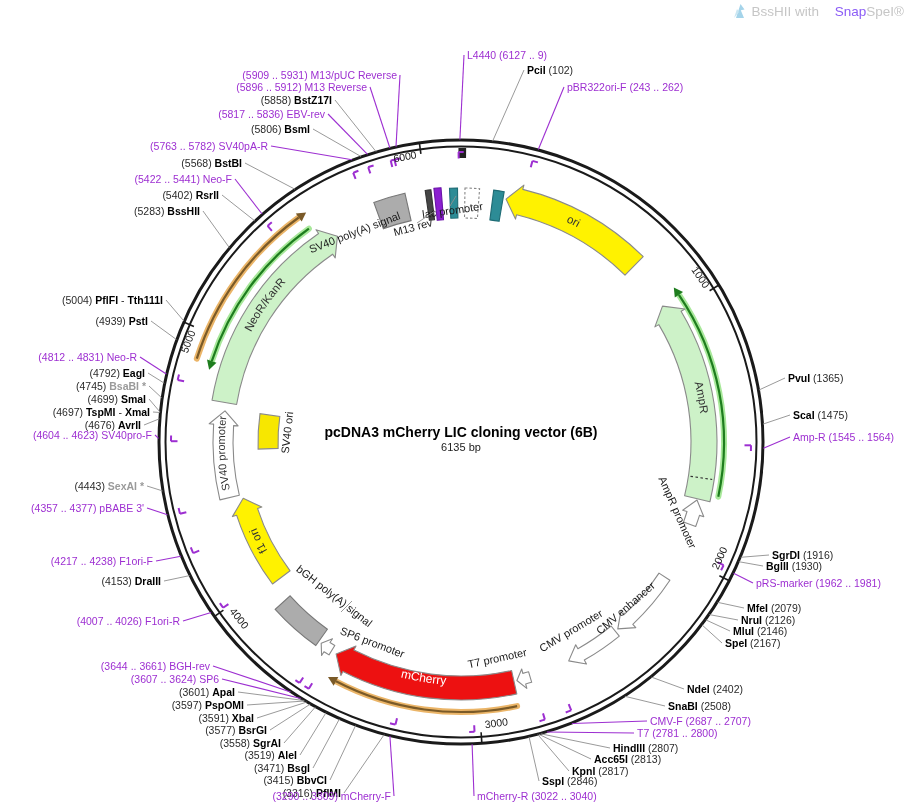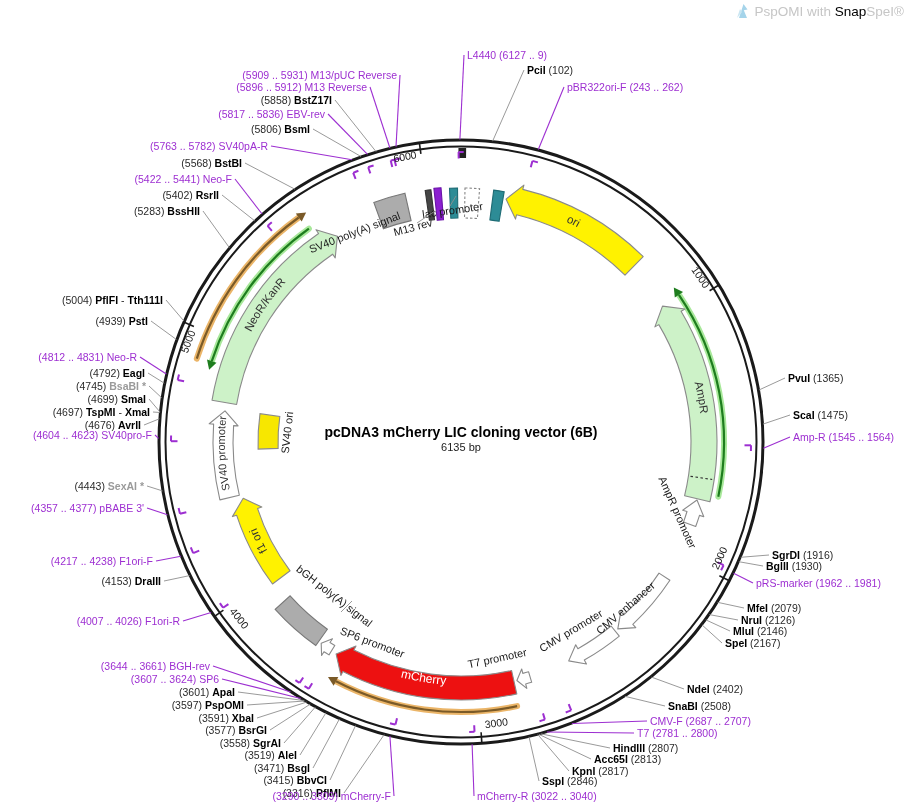--- a/index.html
+++ b/index.html
@@ -2,21 +2,21 @@
 <html><head>
 <meta charset="utf-8">
 <style>
   html,body{margin:0;padding:0;background:#fff;}
   body{width:910px;height:808px;position:relative;font-family:"Liberation Sans",sans-serif;overflow:hidden;}
   #map{position:absolute;left:0;top:0;}
   .title-wrap{position:absolute;left:0;top:424px;width:922px;text-align:center;pointer-events:none;}
   .map-title{font-size:14px;font-weight:bold;color:#000;}
   .map-subtitle{font-size:11px;color:#222;margin-top:1px;}
   .watermark{position:absolute;top:3px;right:6px;font-size:13.5px;color:#c6c6c6;display:flex;align-items:center;gap:4px;}
-  .watermark .snap{color:#000000;}
+  .watermark .snap{color:#8b5cf6;margin-left:12px;}
   svg text{font-family:"Liberation Sans",sans-serif;}
 </style>
 </head>
 <body>
 
 <svg id="map" width="910" height="808" viewBox="0 0 910 808">
     <circle cx="461" cy="442" r="302" fill="none" stroke="#1a1a1a" stroke-width="3"></circle>
     <circle cx="461" cy="442" r="295.5" fill="none" stroke="#1a1a1a" stroke-width="2"></circle>
     <g>
       <path d="M 718.3 496.7 A 263 263 0 0 0 678.9 294.8" fill="none" stroke="#A8E89A" stroke-width="6" stroke-linecap="round"></path>
@@ -297,14 +297,14 @@
 <div class="title-wrap">
   <div class="map-title">pcDNA3 mCherry LIC cloning vector (6B)</div>
   <div class="map-subtitle">6135 bp</div>
 </div>
 
 <div class="watermark">
   <svg width="15" height="16" viewBox="0 0 15 16">
     <path d="M4,15 L8.5,1 L12.5,6.5 L8.8,7.2 L12,15 Z" fill="#a5d4ea"></path>
     <path d="M2,15 L5,6 L7,9 Z" fill="#c9e6f2"></path>
   </svg>
-  <span><span>PspOMI with </span><span class="snap">Snap</span><span>SpeI®</span></span>
+  <span><span>BssHII with </span><span class="snap">Snap</span><span>SpeI®</span></span>
 </div>
 
 </body></html>

